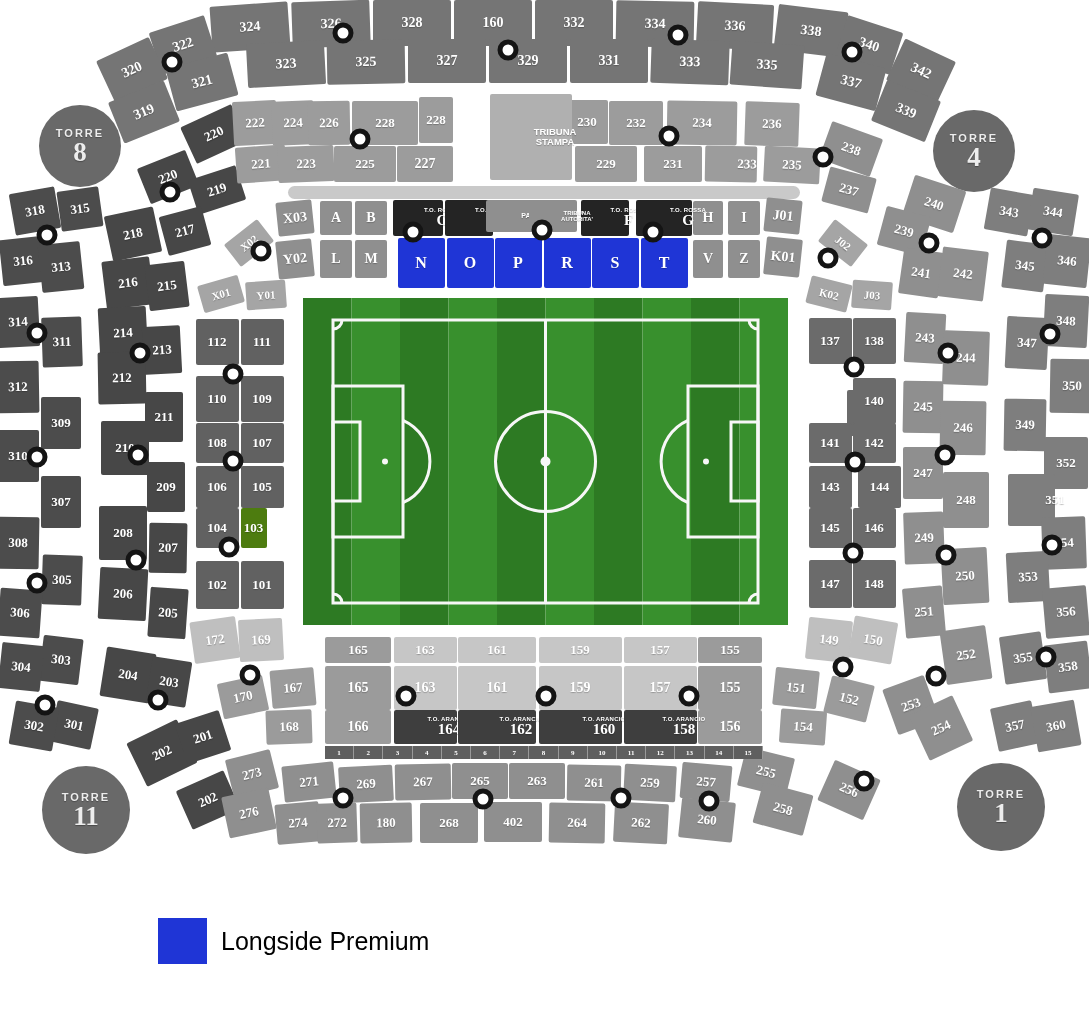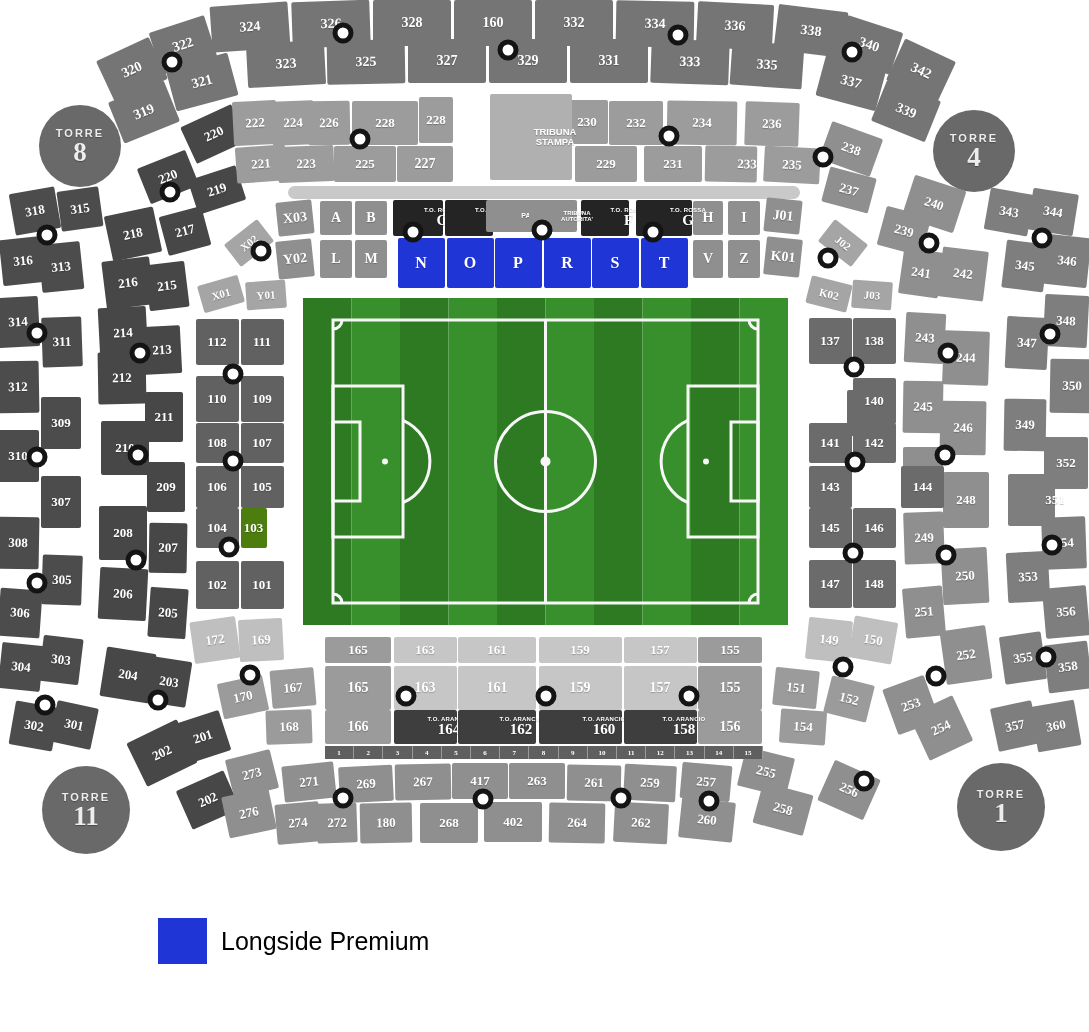--- a/index.html
+++ b/index.html
@@ -239,21 +239,21 @@
     <div class="sec" style="left: 240.5px; top: 508px; width: 26px; height: 40px; background: #4d7c0f; font-size: 13px;">103</div>
     <div class="sec" style="left: 195.5px; top: 561px; width: 43px; height: 48px; background: rgb(97, 97, 97); font-size: 13px;">102</div>
     <div class="sec" style="left: 240.5px; top: 561px; width: 43px; height: 48px; background: rgb(97, 97, 97); font-size: 13px;">101</div>
     <div class="sec" style="left: 808.5px; top: 318px; width: 43px; height: 46px; background: rgb(107, 107, 107); font-size: 13px;">137</div>
     <div class="sec" style="left: 852.5px; top: 318px; width: 43px; height: 46px; background: rgb(107, 107, 107); font-size: 13px;">138</div>
     <div class="sec" style="left: 847px; top: 378px; width: 43px; height: 46px; background: rgb(107, 107, 107); font-size: 13px; margin-top: 12px;">139</div>
     <div class="sec" style="left: 852.5px; top: 378px; width: 43px; height: 46px; background: rgb(107, 107, 107); font-size: 13px;">140</div>
     <div class="sec" style="left: 808.5px; top: 423px; width: 43px; height: 40px; background: rgb(107, 107, 107); font-size: 13px;">141</div>
     <div class="sec" style="left: 852.5px; top: 423px; width: 43px; height: 40px; background: rgb(107, 107, 107); font-size: 13px;">142</div>
     <div class="sec" style="left: 808.5px; top: 466px; width: 43px; height: 42px; background: rgb(107, 107, 107); font-size: 13px;">143</div>
-    <div class="sec" style="left: 901px; top: 466px; width: 43px; height: 42px; background: rgb(107, 107, 107); font-size: 13px;">144</div>
+    <div class="sec" style="left: 858px; top: 466px; width: 43px; height: 42px; background: rgb(107, 107, 107); font-size: 13px;">144</div>
     <div class="sec" style="left: 808.5px; top: 508px; width: 43px; height: 40px; background: rgb(107, 107, 107); font-size: 13px;">145</div>
     <div class="sec" style="left: 852.5px; top: 508px; width: 43px; height: 40px; background: rgb(107, 107, 107); font-size: 13px;">146</div>
     <div class="sec" style="left: 808.5px; top: 560px; width: 43px; height: 48px; background: rgb(107, 107, 107); font-size: 13px;">147</div>
     <div class="sec" style="left: 852.5px; top: 560px; width: 43px; height: 48px; background: rgb(107, 107, 107); font-size: 13px;">148</div>
     <div class="sec" style="left: 192px; top: 619px; width: 46px; height: 42px; transform: rotate(-8deg); background: rgb(191, 191, 191); font-size: 13px;">172</div>
     <div class="sec" style="left: 239px; top: 619px; width: 44px; height: 42px; transform: rotate(-3deg); background: rgb(191, 191, 191); font-size: 13px;">169</div>
     <div class="sec" style="left: 220px; top: 679px; width: 46px; height: 36px; transform: rotate(-12deg); background: rgb(155, 155, 155); font-size: 13px;">170</div>
     <div class="sec" style="left: 271px; top: 669px; width: 44px; height: 38px; transform: rotate(-5deg); background: rgb(155, 155, 155); font-size: 13px;">167</div>
     <div class="sec" style="left: 266px; top: 710px; width: 46px; height: 34px; transform: rotate(-2deg); background: rgb(155, 155, 155); font-size: 13px;">168</div>
     <div class="sec" style="left: 807px; top: 619px; width: 44px; height: 42px; transform: rotate(6deg); background: rgb(191, 191, 191); font-size: 13px;">149</div>
@@ -272,21 +272,21 @@
     <div class="sec" style="left: 458px; top: 666px; width: 78px; height: 44px; background: rgb(198, 198, 198); font-size: 14px;">161</div>
     <div class="sec" style="left: 538.5px; top: 666px; width: 83px; height: 44px; background: rgb(198, 198, 198); font-size: 14px;">159</div>
     <div class="sec" style="left: 623.5px; top: 666px; width: 73px; height: 44px; background: rgb(198, 198, 198); font-size: 14px;">157</div>
     <div class="sec" style="left: 698px; top: 666px; width: 64px; height: 44px; background: rgb(155, 155, 155); font-size: 14px;">155</div>
     <div class="sec" style="left: 325px; top: 710px; width: 66px; height: 34px; background: rgb(155, 155, 155); font-size: 14px;">166</div>
     <div class="sec" style="left: 698px; top: 710px; width: 64px; height: 34px; background: rgb(155, 155, 155); font-size: 14px;">156</div>
     <div class="sec" style="left: 229px; top: 754px; width: 46px; height: 40px; transform: rotate(-14deg); background: rgb(143, 143, 143); font-size: 13px;">273</div>
     <div class="sec" style="left: 283px; top: 764px; width: 52px; height: 36px; transform: rotate(-6deg); background: rgb(143, 143, 143); font-size: 13px;">271</div>
     <div class="sec" style="left: 339px; top: 766px; width: 54px; height: 36px; transform: rotate(-3deg); background: rgb(143, 143, 143); font-size: 13px;">269</div>
     <div class="sec" style="left: 395px; top: 764px; width: 56px; height: 36px; transform: rotate(-1deg); background: rgb(143, 143, 143); font-size: 13px;">267</div>
-    <div class="sec" style="left: 452px; top: 763px; width: 56px; height: 36px; background: rgb(143, 143, 143); font-size: 13px;">417</div>
+    <div class="sec" style="left: 452px; top: 763px; width: 56px; height: 36px; background: rgb(143, 143, 143); font-size: 13px;">265</div>
     <div class="sec" style="left: 509px; top: 763px; width: 56px; height: 36px; background: rgb(143, 143, 143); font-size: 13px;">263</div>
     <div class="sec" style="left: 567px; top: 765px; width: 54px; height: 36px; transform: rotate(1deg); background: rgb(143, 143, 143); font-size: 13px;">261</div>
     <div class="sec" style="left: 624px; top: 765px; width: 52px; height: 36px; transform: rotate(3deg); background: rgb(143, 143, 143); font-size: 13px;">259</div>
     <div class="sec" style="left: 681px; top: 764px; width: 50px; height: 36px; transform: rotate(5deg); background: rgb(143, 143, 143); font-size: 13px;">257</div>
     <div class="sec" style="left: 741px; top: 752px; width: 50px; height: 40px; transform: rotate(14deg); background: rgb(143, 143, 143); font-size: 13px;">255</div>
     <div class="sec" style="left: 225px; top: 792px; width: 48px; height: 42px; transform: rotate(-12deg); background: rgb(143, 143, 143); font-size: 13px;">276</div>
     <div class="sec" style="left: 276px; top: 803px; width: 44px; height: 40px; transform: rotate(-5deg); background: rgb(143, 143, 143); font-size: 13px;">274</div>
     <div class="sec" style="left: 317px; top: 803px; width: 40px; height: 40px; transform: rotate(-2deg); background: rgb(143, 143, 143); font-size: 13px;">272</div>
     <div class="sec" style="left: 360px; top: 803px; width: 52px; height: 40px; transform: rotate(-1deg); background: rgb(143, 143, 143); font-size: 13px;">180</div>
     <div class="sec" style="left: 420px; top: 803px; width: 58px; height: 40px; background: rgb(143, 143, 143); font-size: 13px;">268</div>

